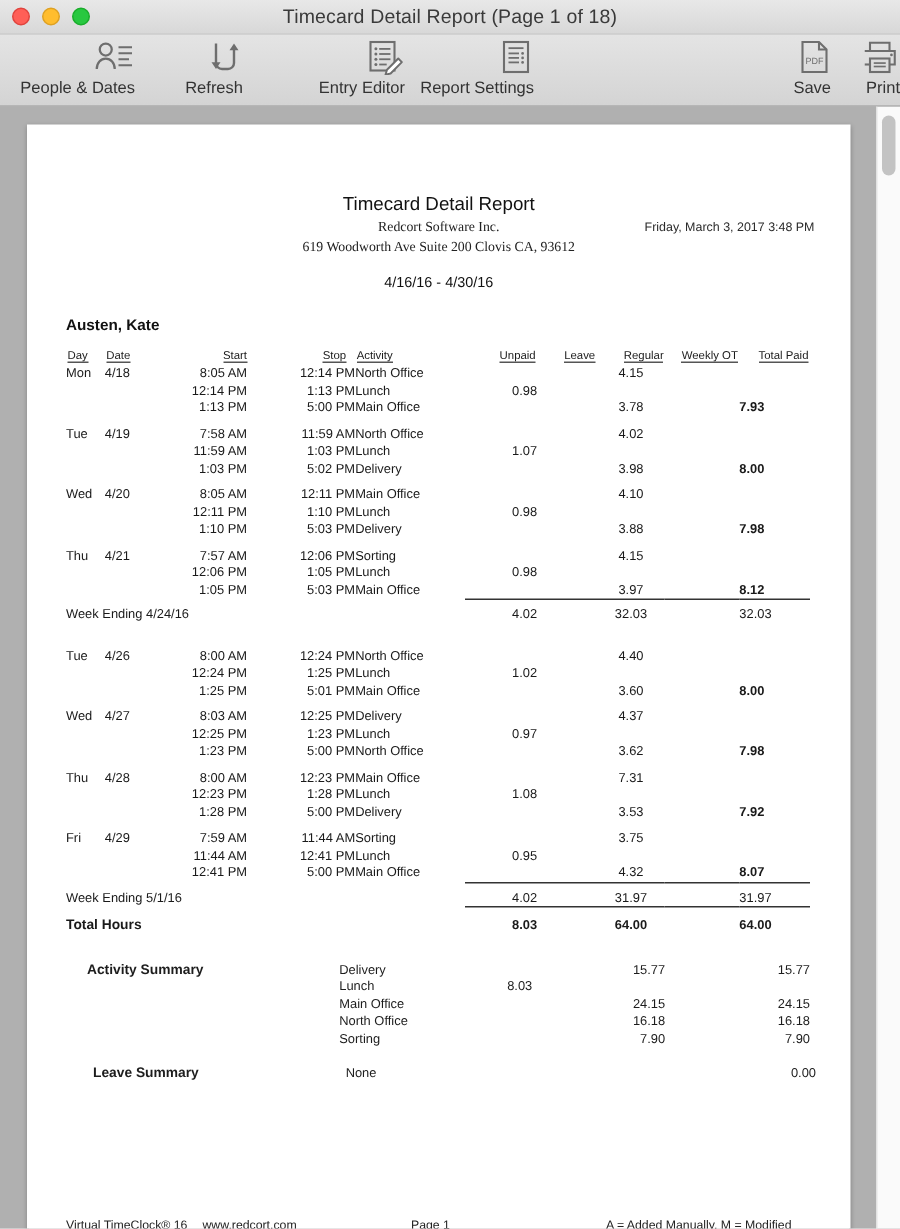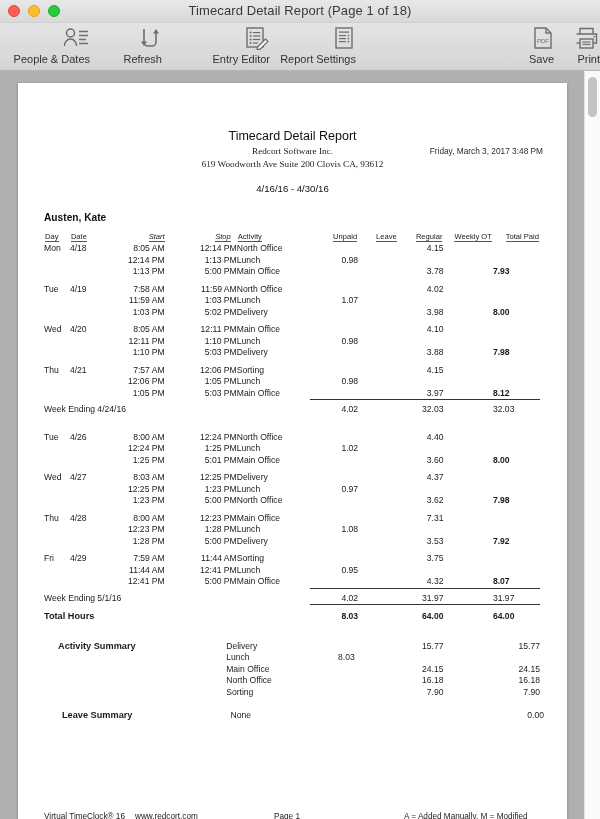--- a/index.html
+++ b/index.html
@@ -200,25 +200,25 @@
     white-space: nowrap;
     vertical-align: middle;
   }
   .c-day    { width: 26px;  text-align: left;  }
   .c-date   { width: 40px;  text-align: left;  }
   .c-start  { width: 62px;  text-align: right; padding-right: 0px; }
   .c-stop   { width: 74px;  text-align: right; padding-right: 6px; }
   .c-act    { width: 78px;  text-align: left;  }
   .c-unpaid { width: 52px;  text-align: right; }
   .c-leave  { width: 42px;  text-align: right; }
-  .c-reg    { width: 48px;  text-align: right; }
+  .c-reg    { width: 48px;  text-align: center; }
   .c-ot     { width: 50px;  text-align: right; }
   .c-total  { width: 48px;  text-align: left; }
 
-  th.c-start, th.c-stop { text-align: right; font-style: italic; }
+  th.c-start, th.c-stop { text-align: right; }
   th.c-day, th.c-date, th.c-act { text-align: left; }
   th.c-unpaid, th.c-leave, th.c-reg, th.c-ot, th.c-total { text-align: right; }
 
   tr.rule td.ruled {
     border-top: 1px solid #333;
   }
   tr.rule td { height: 6px; }
 
   td.b, .b { font-weight: bold; }
   tr.spacer td { height: 10px; }

